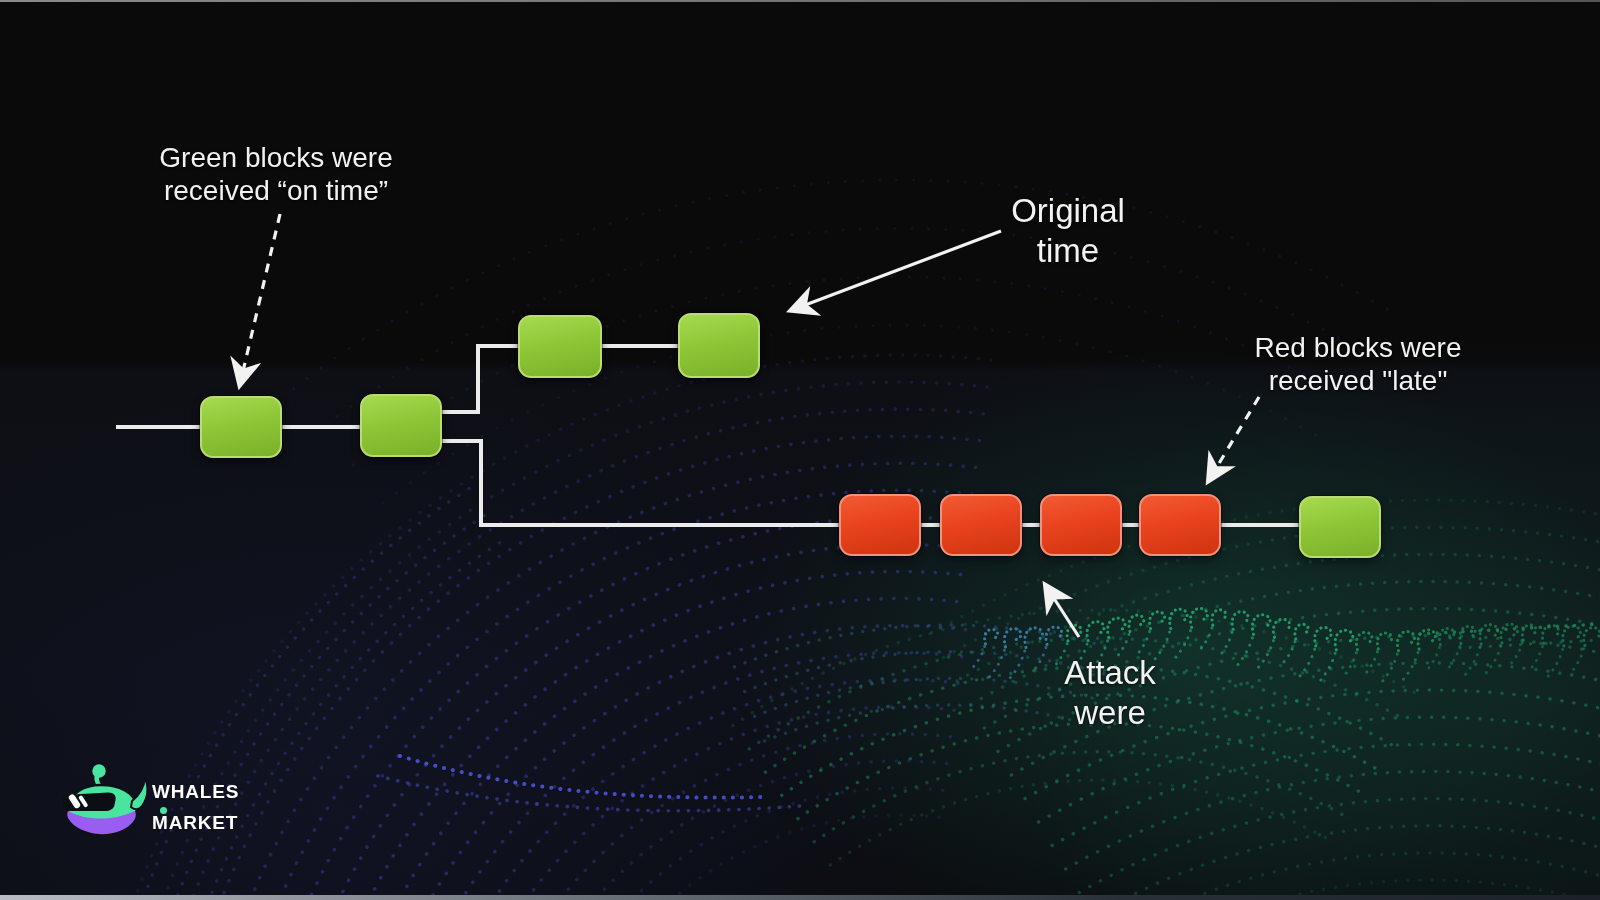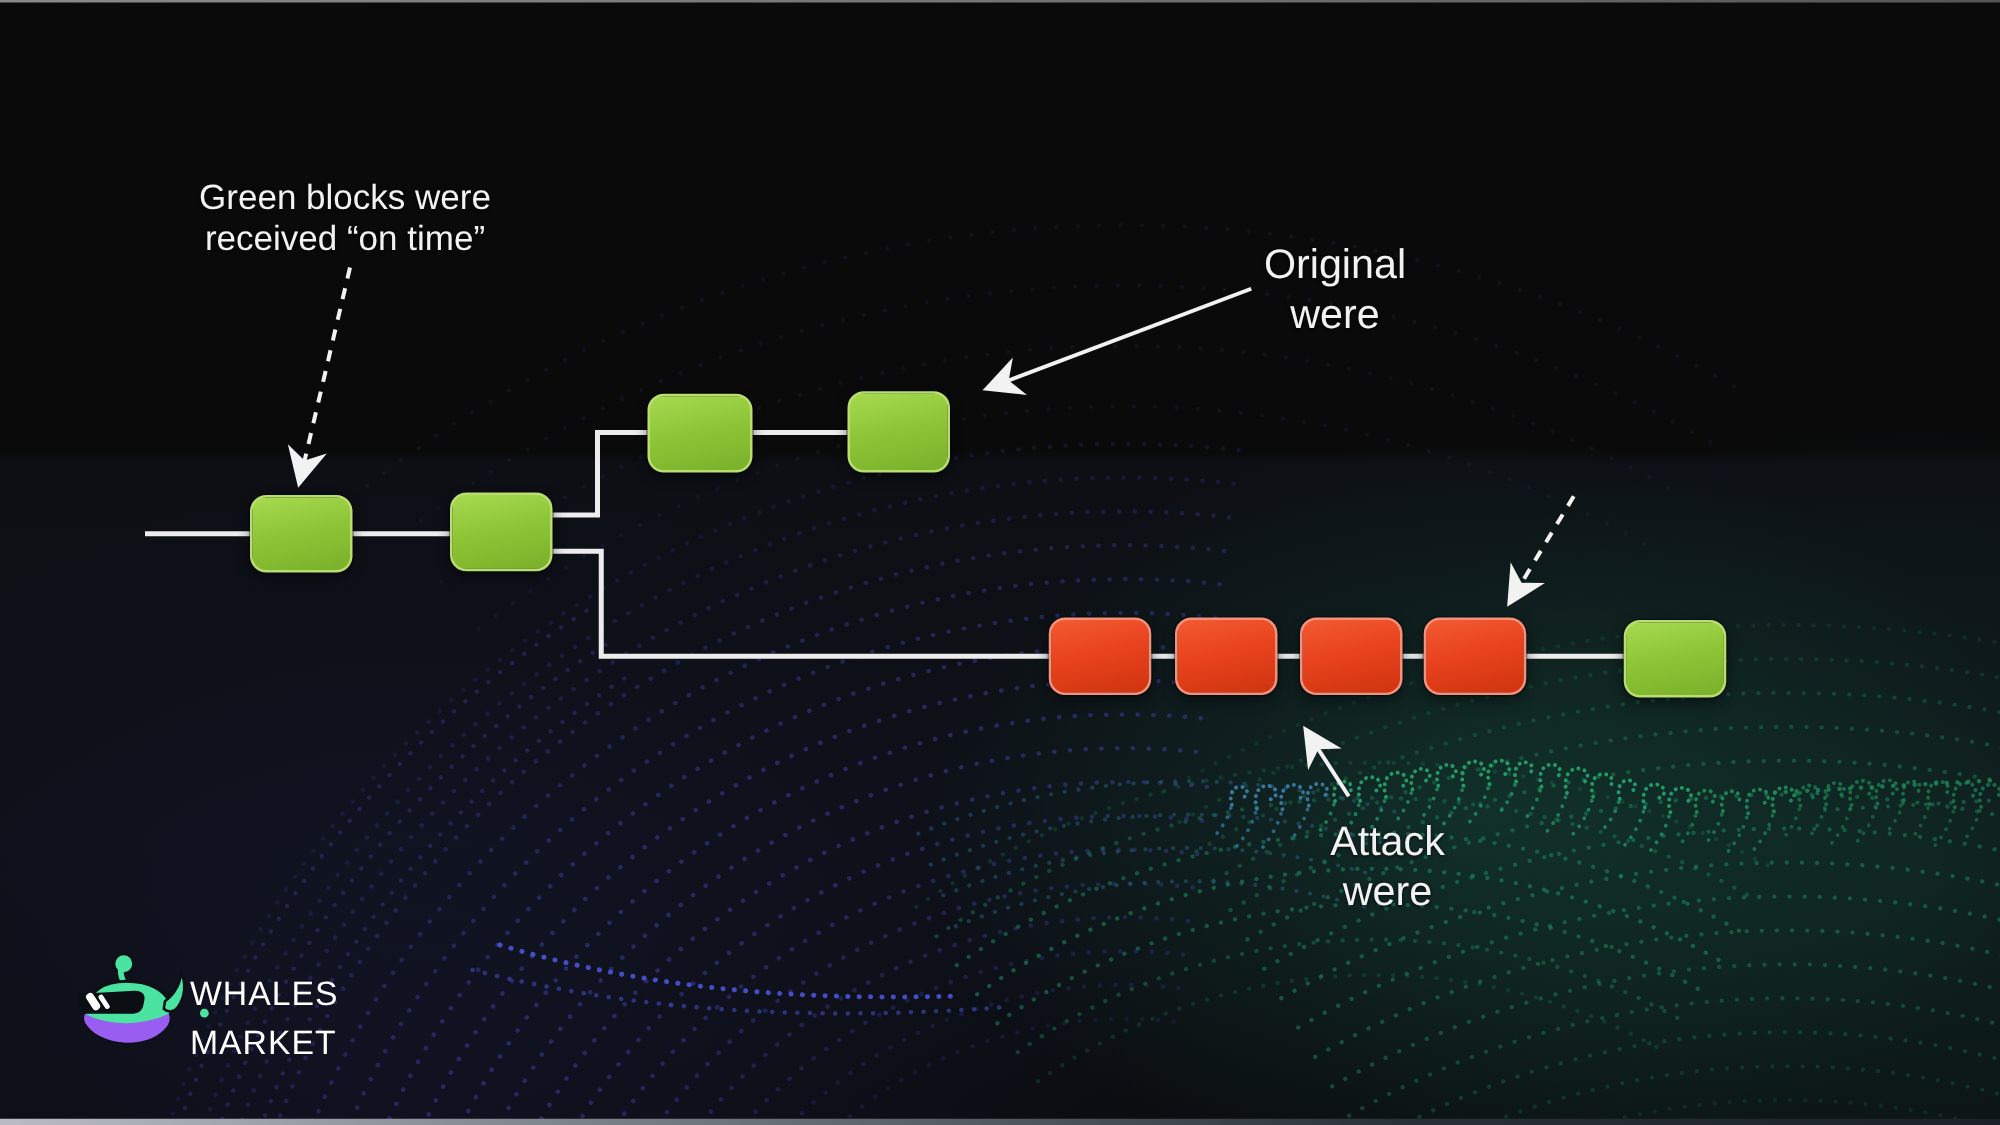--- a/index.html
+++ b/index.html
@@ -40,22 +40,22 @@
     position:absolute;color:var(--text);text-align:center;white-space:pre-line;
     transform:translateX(-50%);
     text-shadow:0 1px 3px rgba(0,0,0,0.8);
     font-weight:500;
   }
   .label.small{font-size:28px;line-height:1.17;}
   .label.big{font-size:33px;line-height:1.2;}
 
   #logo{position:absolute;left:62px;top:752px;width:230px;height:96px;}
   #logo-text{
-    position:absolute;left:90px;top:30px;color:#fff;font-weight:400;
-    font-size:27px;line-height:1.0;letter-spacing:0.8px;
+    position:absolute;left:90px;top:30px;color:#fff;font-weight:700;
+    font-size:19px;line-height:1.0;letter-spacing:0.8px;
   }
   #logo-text .line{display:block;}
   #logo-text .line + .line{margin-top:12px;}
   #logo-dot{
     position:absolute;left:98px;top:55px;width:7px;height:7px;border-radius:50%;
     background:var(--whale-green);
   }
 </style>
 </head>
 <body>
@@ -213,21 +213,23 @@
   <div class="block green" style="left:678px;top:313px;width:82px;height:65px"></div>
   <div class="block red" style="left:839px;top:494px;width:82px;height:62px"></div>
   <div class="block red" style="left:940px;top:494px;width:82px;height:62px"></div>
   <div class="block red" style="left:1040px;top:494px;width:82px;height:62px"></div>
   <div class="block red" style="left:1139px;top:494px;width:82px;height:62px"></div>
   <div class="block green" style="left:1299px;top:496px;width:82px;height:62px"></div>
 
   <div class="label small" style="left:276px;top:142px">Green blocks were
 received “on time”</div>
   <div class="label big" style="left:1068px;top:191px">Original
-were</div>
+time</div>
+  <div class="label small" style="left:1358px;top:332px">Red blocks were
+received "late"</div>
   <div class="label big" style="left:1110px;top:653px">Attack
 were</div>
 
   <div id="logo">
     <svg width="86" height="92" viewBox="0 0 86 86">
 
       <circle cx="37" cy="16" r="8" fill="#4ae3a0" stroke="#0d1117" stroke-width="2.5"></circle>
       <path d="M39,34 C35,28 33,22 36,17" fill="none" stroke="#4ae3a0" stroke-width="4.5" stroke-linecap="round"></path>
 
       <path d="M7,52 C9,38 21,30 39,30 C59,30 70,38 74,47 C76,52 75,56 73,59 C66,72 53,79 38,79 C21,79 9,70 6,60 C5,56 6,54 7,52 Z" fill="#4ae3a0" stroke="#0d1117" stroke-width="2.5"></path>

